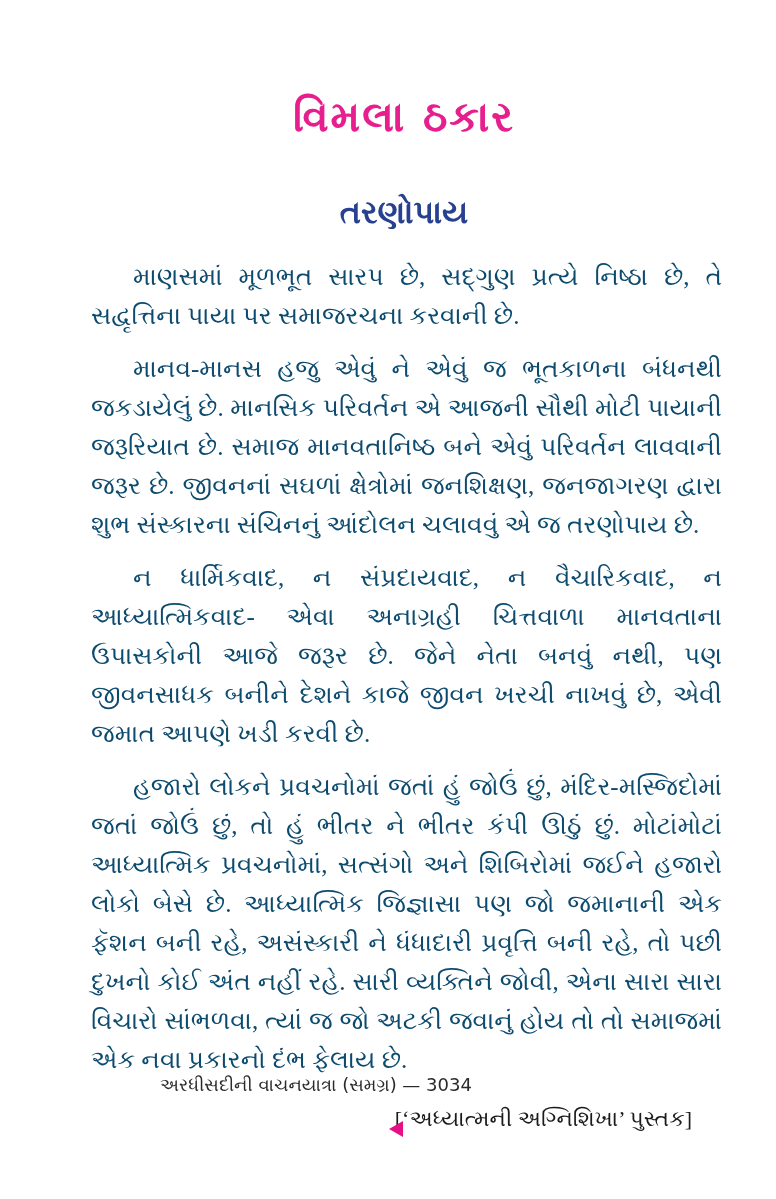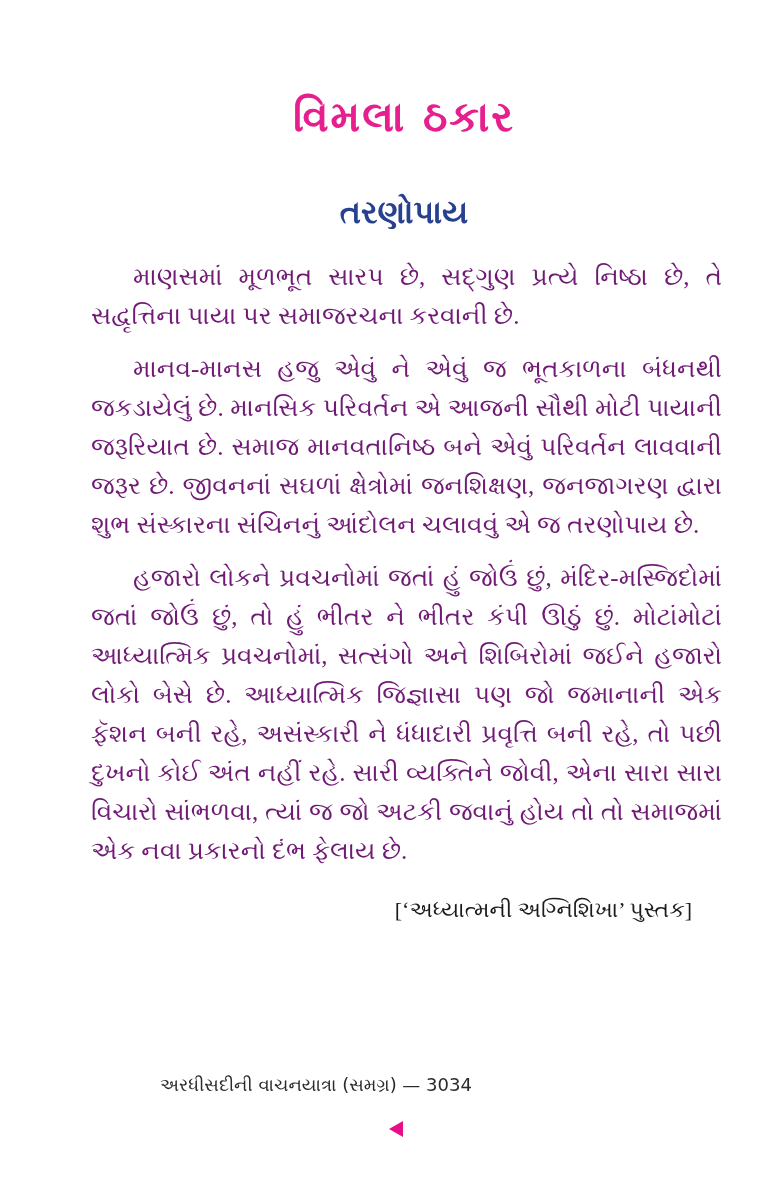--- a/index.html
+++ b/index.html
@@ -31,21 +31,21 @@
     margin: 0;
     padding-top: 52px;
     text-align: center;
     font-size: 32px;
     font-weight: bold;
     color: #27408f;
     font-family: "DejaVu Sans", sans-serif;
   }
   .body-text {
     margin: 26px 70px 0 75px;
-    color: #701a75;
+    color: #0c4a6e;
   }
   .body-text p {
     margin: 0 0 14px 0;
     font-size: 25px;
     line-height: 39px;
     text-align: justify;
     text-indent: 42px;
   }
   .attribution {
     margin: 24px 100px 0 75px;
@@ -81,20 +81,21 @@
 
 <div class="page">
 
   <h1 class="author-title">વિમલા ઠકાર</h1>
 
   <h2 class="article-title">તરણોપાય</h2>
 
   <div class="body-text">
     <p>માણસમાં મૂળભૂત સારપ છે, સદ્ગુણ પ્રત્યે નિષ્ઠા છે, તે સદ્વૃત્તિના પાયા પર સમાજરચના કરવાની છે.</p>
     <p>માનવ-માનસ હજુ એવું ને એવું જ ભૂતકાળના બંધનથી જકડાયેલું છે. માનસિક પરિવર્તન એ આજની સૌથી મોટી પાયાની જરૂરિયાત છે. સમાજ માનવતાનિષ્ઠ બને એવું પરિવર્તન લાવવાની જરૂર છે. જીવનનાં સઘળાં ક્ષેત્રોમાં જનશિક્ષણ, જનજાગરણ દ્વારા શુભ સંસ્કારના સંચિનનું આંદોલન ચલાવવું એ જ તરણોપાય છે.</p>
+    <p>ન ધાર્મિકવાદ, ન સંપ્રદાયવાદ, ન વૈચારિકવાદ, ન આધ્યાત્મિકવાદ- એવા અનાગ્રહી ચિત્તવાળા માનવતાના ઉપાસકોની આજે જરૂર છે. જેને નેતા બનવું નથી, પણ જીવનસાધક બનીને દેશને કાજે જીવન ખરચી નાખવું છે, એવી જમાત આપણે ખડી કરવી છે.</p>
     <p>હજારો લોકને પ્રવચનોમાં જતાં હું જોઉં છું, મંદિર-મસ્જિદોમાં જતાં જોઉં છું, તો હું ભીતર ને ભીતર કંપી ઊઠું છું. મોટાંમોટાં આધ્યાત્મિક પ્રવચનોમાં, સત્સંગો અને શિબિરોમાં જઈને હજારો લોકો બેસે છે. આધ્યાત્મિક જિજ્ઞાસા પણ જો જમાનાની એક ફૅશન બની રહે, અસંસ્કારી ને ધંધાદારી પ્રવૃત્તિ બની રહે, તો પછી દુખનો કોઈ અંત નહીં રહે. સારી વ્યક્તિને જોવી, એના સારા સારા વિચારો સાંભળવા, ત્યાં જ જો અટકી જવાનું હોય તો તો સમાજમાં એક નવા પ્રકારનો દંભ ફેલાય છે.</p>
   </div>
 
   <div class="attribution">[‘અધ્યાત્મની અગ્નિશિખા’ પુસ્તક]</div>
 
   <div class="page-footer">અરધીસદીની વાચનયાત્રા (સમગ્ર) — 3034</div>
 
   <div class="end-mark"></div>
 
 </div>

